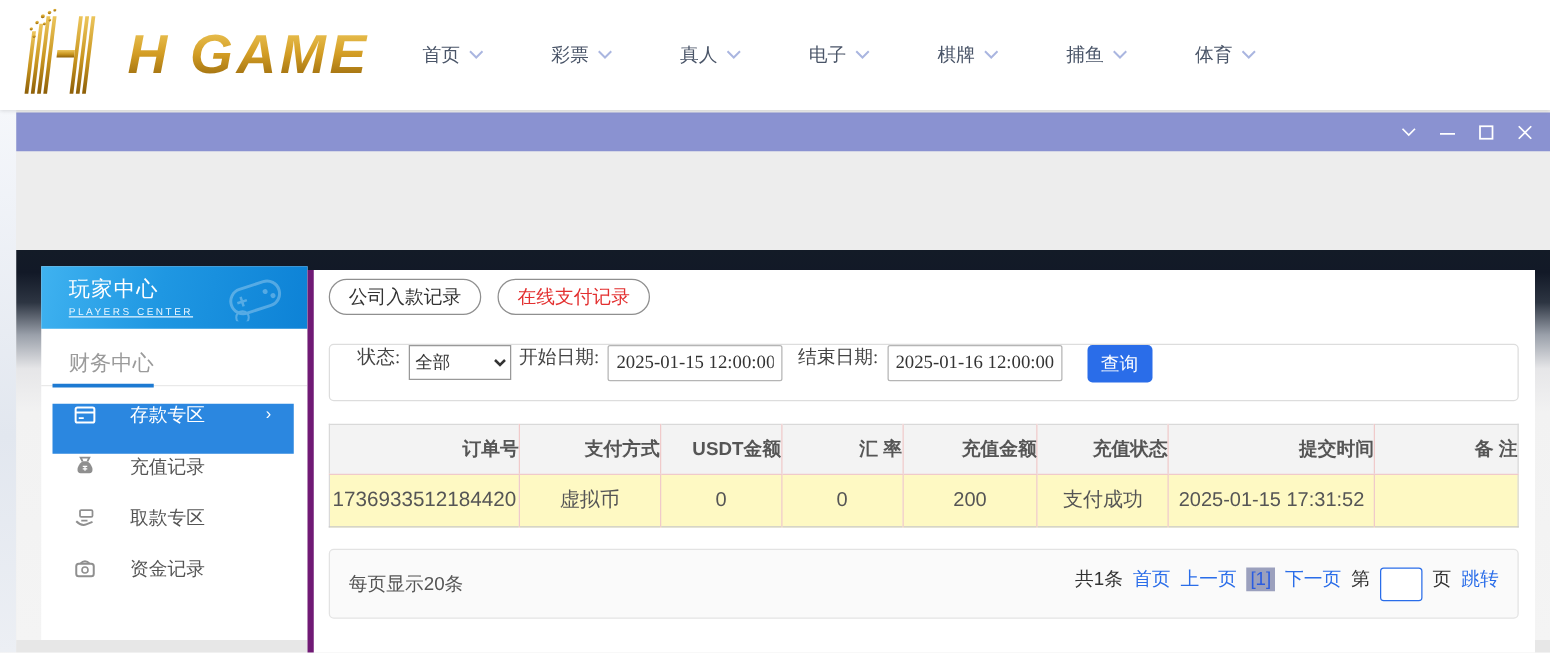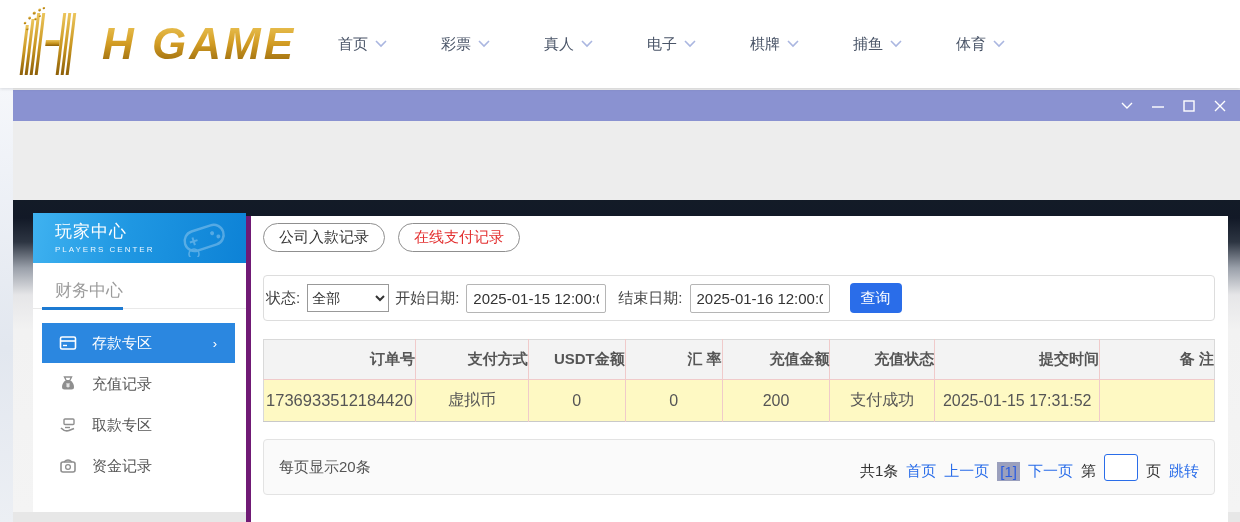--- a/index.html
+++ b/index.html
@@ -33,67 +33,67 @@
   
   .main-zone { position:absolute; left:13px; top:200px; width:1227px; height:315px;
     background:linear-gradient(180deg,#131b27 0%,#121927 18px,#2d3542 42px,#9aa0aa 68px,#e6e6e8 95px,#f2f2f2 130px,#f4f4f4 100%); }
   .bottom-strip { position:absolute; left:13px; top:512px; width:1227px; height:10px; background:#e7e7e7; }
 
   
   .sidebar-panel { position:absolute; left:33px; top:213px; width:213px; height:299px; background:#fff; z-index:6; }
   .sidebar-header { position:relative; height:50px; overflow:hidden;
     background:linear-gradient(100deg,#3fb2f0 0%,#1f97e2 45%,#0d82d6 100%); padding:7px 0 0 22px; }
   .sidebar-title { color:#fff; font-size:17px; letter-spacing:1px; }
-  .sidebar-subtitle { color:#eaf6ff; font-size:8px; letter-spacing:2px; margin-top:2px; }
+  .sidebar-subtitle { color:#eaf6ff; font-size:8px; letter-spacing:2px; margin-top:2px;text-decoration:underline; }
   .gamepad-watermark { position:absolute; right:12px; top:4px; opacity:.28; }
   .sidebar-section { padding:16px 0 0 22px; height:46px; border-bottom:1px solid #e9e9e9; position:relative; }
   .sidebar-section-label { color:#9b9b9b; font-size:17px; }
   .sidebar-section-underline { position:absolute; left:9px; bottom:-2px; width:81px; height:3px; background:#1d7ad2; }
   .sidebar-menu { padding-top:14px; }
-  .menu-item { height:40px; margin:0 11px 1px 9px; display:flex; align-items:center; padding:0 18px 0 17px;
-    color:#555; font-size:15px; cursor:pointer; }
+  .menu-item { height:40px; margin:0 11px 1px 9px; display:flex; padding:0 18px 0 17px;
+    color:#555; font-size:15px; cursor:pointer;gap:12px; }
   .menu-item .mi-icon { width:18px; height:18px; margin-right:15px; color:#8f8f8f; flex:none; }
   .menu-item .mi-icon svg { display:block; }
   .menu-item.active { background:#2b87e0; color:#fff; }
   .menu-item.active .mi-icon { color:#fff; }
   .menu-item .mi-arrow { margin-left:auto; font-size:13px; color:#fff; display:none; }
   .menu-item.active .mi-arrow { display:block; }
 
   
   .content-panel { position:absolute; left:246px; top:216px; width:982px; height:369px; background:#fff;
     border-left:5px solid #701a75; z-index:6; }
 
   .tabs-row { position:absolute; left:12px; top:7px; display:flex; }
   .tab-pill { height:29px; border:1px solid #8f8f8f; border-radius:15px; padding:0 15px; margin-right:13px;
     display:flex; align-items:center; font-size:15px; color:#333; background:#fff; cursor:pointer; }
   .tab-pill.red { color:#e33030; }
 
   .filter-box { position:absolute; left:12px; top:59px; width:952px; height:46px; border:1px solid #ddd;
-    border-radius:4px; display:flex; align-items:center; padding-left:2px; font-size:15px; color:#444; }
+    border-radius:4px; display:flex; padding-left:22px; font-size:15px; color:#444;font-family:Liberation Serif, serif; }
   .filter-label { margin-right:7px; }
   .status-select { width:82px; height:28px; font-size:14px; color:#333; border:1px solid #999; background:#fff;
     margin-right:6px; font-family:inherit; }
   .date-input { width:140px; height:29px; border:1px solid #b5b5b5; border-radius:2px; font-size:15px;
     color:#333; padding:0 6px; margin-right:12px; font-family:inherit; }
   .query-btn { width:52px; height:30px; background:#2a6de9; color:#fff; border:none; border-radius:4px;
     font-size:15px; margin-left:8px; cursor:pointer; font-family:inherit; }
 
   .data-table { position:absolute; left:12px; top:123px; width:952px; border-collapse:collapse;
     border:1px solid #d9d9d9; border-bottom:1px solid #c9c9c9; }
   .data-table th { background:#f3f3f3; height:40px; font-size:15px; color:#555; font-weight:bold;
     border-left:1px solid #f0caca; border-bottom:1px solid #f0caca; text-align:right; }
   .data-table th:first-child { border-left:none; }
   .data-table td { height:42px; font-size:16px; color:#555; text-align:center; background:#fef9c3;
     border-left:1px solid #f0caca; }
   .data-table td:first-child { border-left:none; padding:0; font-size:16.5px; }
 
   .pager-bar { position:absolute; left:12px; top:223px; width:952px; height:56px; background:#fafafa;
     border:1px solid #e3e3e3; border-radius:4px; display:flex; align-items:center; padding:16px 15px;
     font-size:15px; color:#555; }
-  .pager-right { margin-left:auto; display:flex; align-items:flex-end; }
+  .pager-right { margin-left:auto; display:flex; align-items:flex-start; }
   .pager-right > * { margin-left:8px; }
   .pager-link { color:#2a6de9; cursor:pointer; text-decoration:none; }
   .pager-current { color:#2a5ce0; background:#9ba0bd; padding:1px 3px; cursor:default; }
   .pager-text { color:#333; }
   .jump-input { width:34px; height:27px; border:1px solid #2a6de9; border-radius:3px; background:#fff;
     font-size:15px; text-align:center; font-family:inherit; }
 </style>
 </head>
 <body>
 

